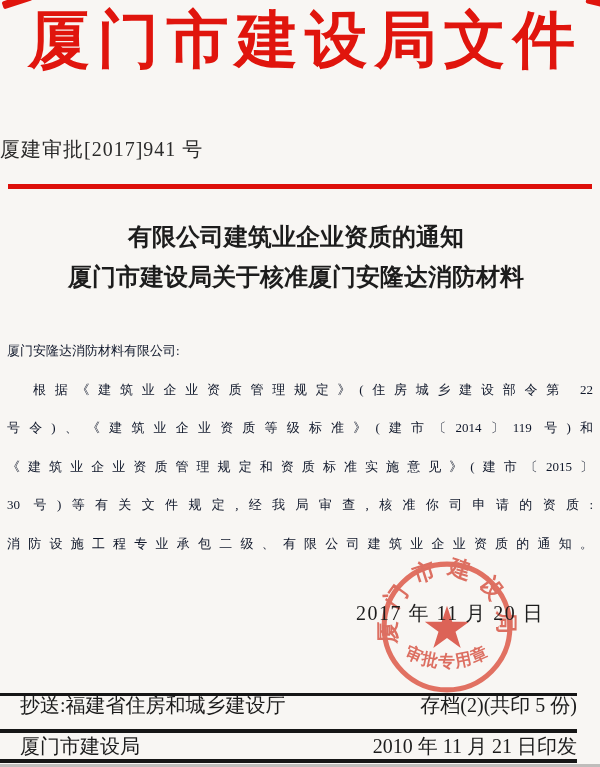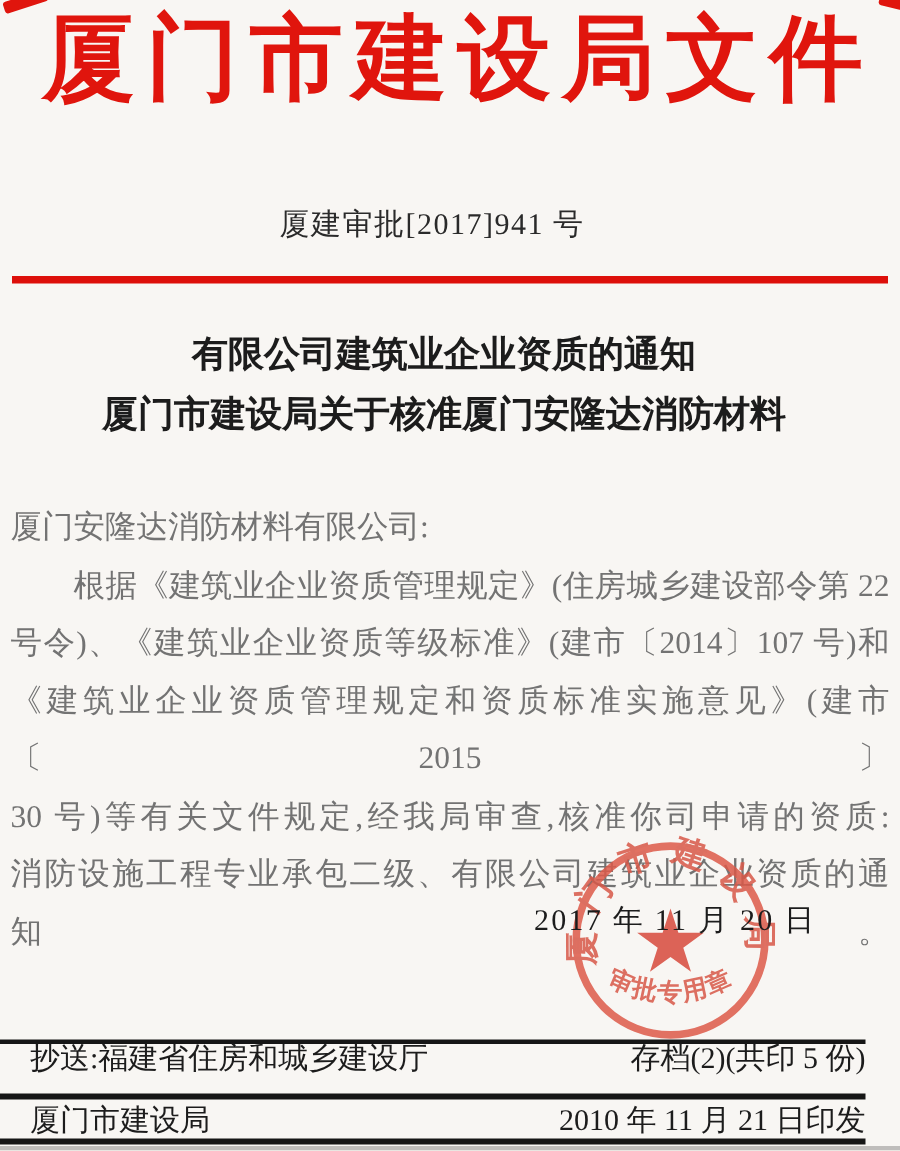--- a/index.html
+++ b/index.html
@@ -30,21 +30,21 @@
     letter-spacing: 0;
   }
   
   .stray { position: absolute; background: #e0150d; }
   .stray-tl { left: 2px; top: -3px; width: 30px; height: 8px; transform: rotate(-18deg); border-radius: 2px; }
   .stray-tr { left: 586px; top: -2px; width: 16px; height: 7px; transform: rotate(14deg); border-radius: 2px; }
   
   .doc-number {
     position: absolute;
     top: 136px; left: 0; width: 576px;
-    text-align: center;
+    text-align: left;
     font-size: 20px;
     letter-spacing: 1px;
     color: #2a2a2a;
   }
   
   .red-rule {
     position: absolute;
     top: 184px; left: 8px; width: 584px; height: 5px;
     background: #dd0f0a;
   }
@@ -56,23 +56,23 @@
     font-family: "Liberation Sans", "DejaVu Sans", sans-serif;
     font-weight: 700;
     font-size: 24px;
     line-height: 40px;
     color: #1c1c1c;
   }
   
   .body-block {
     position: absolute;
     top: 332px; left: 7px; width: 586px;
-    font-size: 21px;
+    font-size: 13px;
     line-height: 38.5px;
-    color: #737373;
+    color: #0f172a;
   }
   .bline.just {
     text-align: justify;
     text-align-last: justify;
   }
   .bline.indent { text-indent: 2em; }
   
   .issue-date {
     position: absolute;
     top: 600px; left: 356px;
@@ -129,21 +129,21 @@
   <div class="red-rule"></div>
 
   <div class="title">
     <div>有限公司建筑业企业资质的通知</div>
     <div>厦门市建设局关于核准厦门安隆达消防材料</div>
   </div>
 
   <div class="body-block">
     <div class="bline">厦门安隆达消防材料有限公司:</div>
     <div class="bline just indent">根据《建筑业企业资质管理规定》(住房城乡建设部令第 22</div>
-    <div class="bline just">号令)、《建筑业企业资质等级标准》(建市〔2014〕107 号)和</div>
+    <div class="bline just">号令)、《建筑业企业资质等级标准》(建市〔2014〕119 号)和</div>
     <div class="bline just">《建筑业企业资质管理规定和资质标准实施意见》(建市〔2015〕</div>
     <div class="bline just">30 号)等有关文件规定,经我局审查,核准你司申请的资质:</div>
     <div class="bline just">消防设施工程专业承包二级、有限公司建筑业企业资质的通知。</div>
   </div>
 
   <div class="issue-date">2017 年 11 月 20 日</div>
 
   <svg class="seal" viewBox="0 0 140 140" xmlns="http://www.w3.org/2000/svg">
     <defs>
       <path id="seal-arc-top" d="M 25.8,95.5 A 51,51 0 1 1 114.2,95.5" fill="none"></path>

